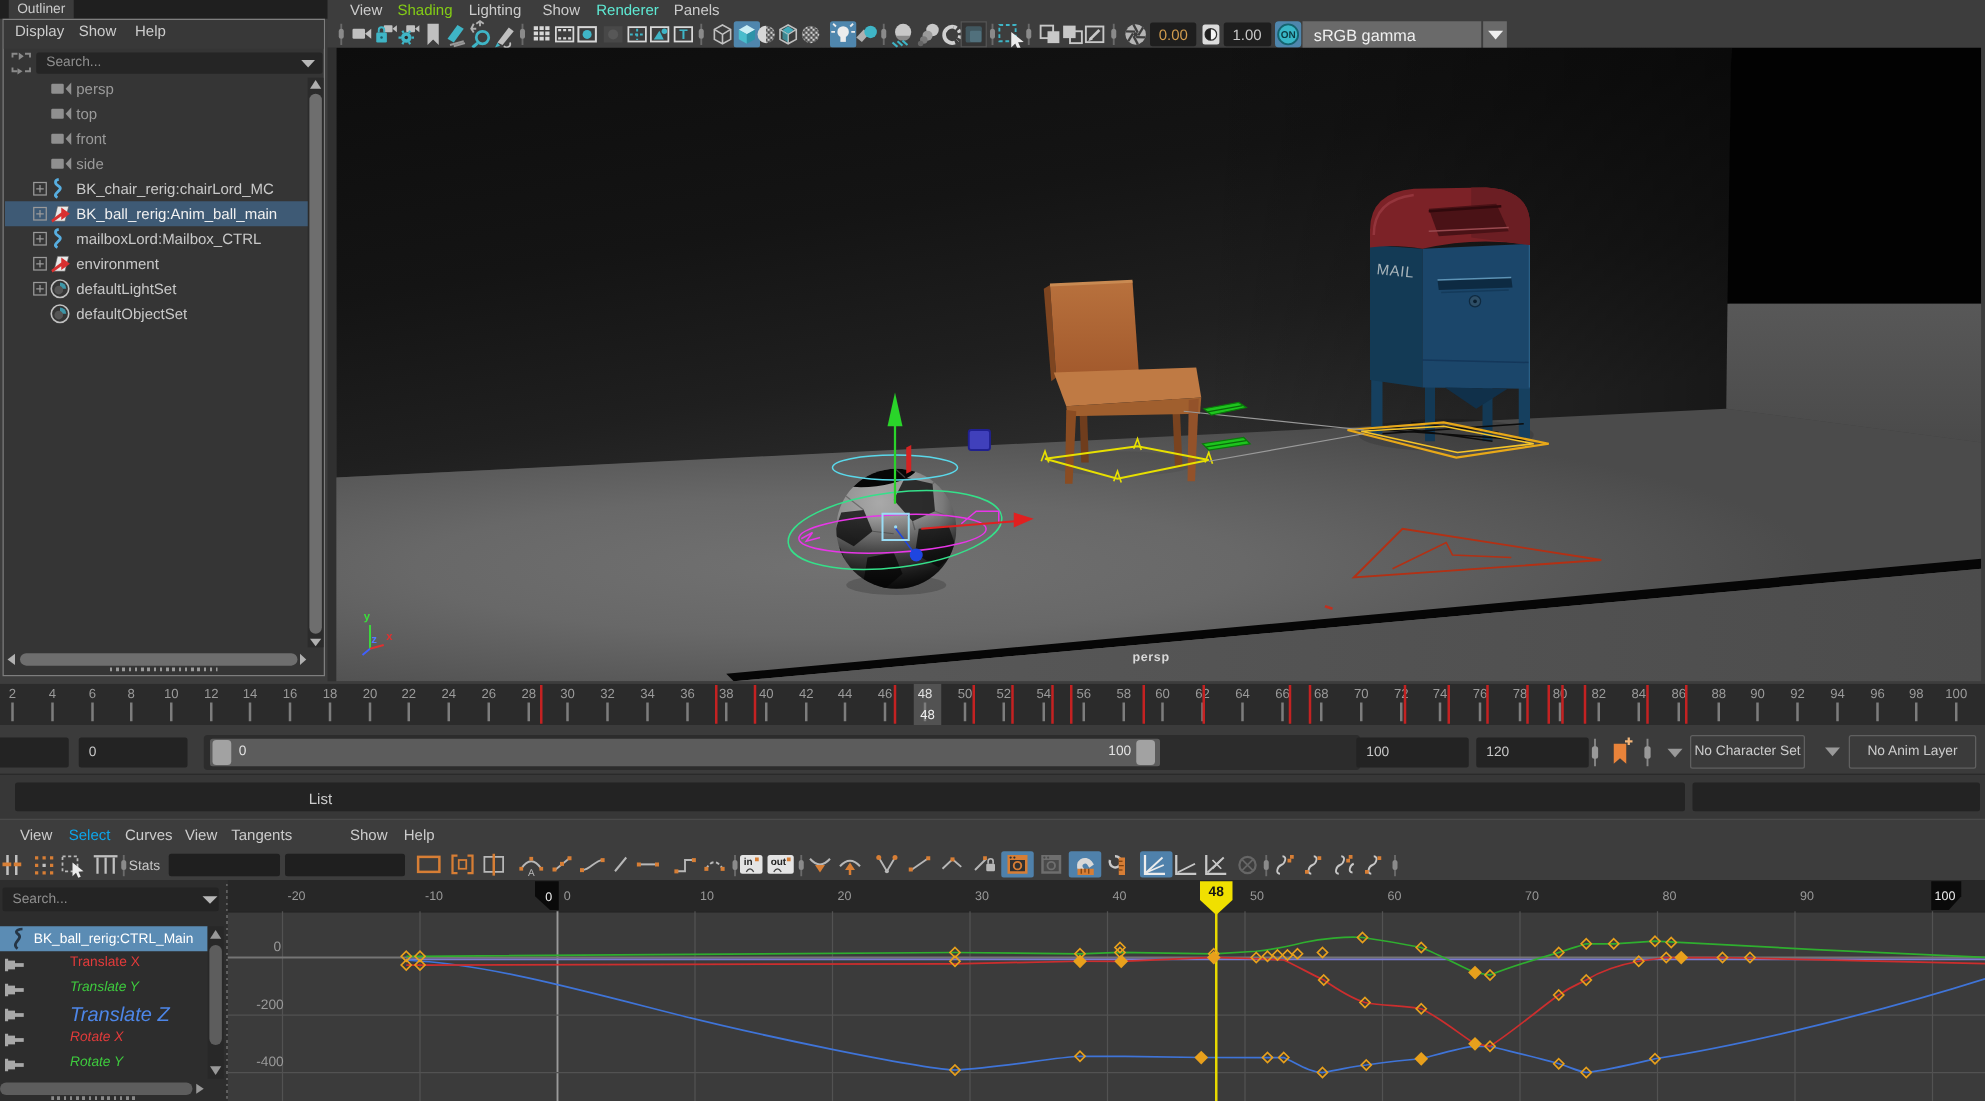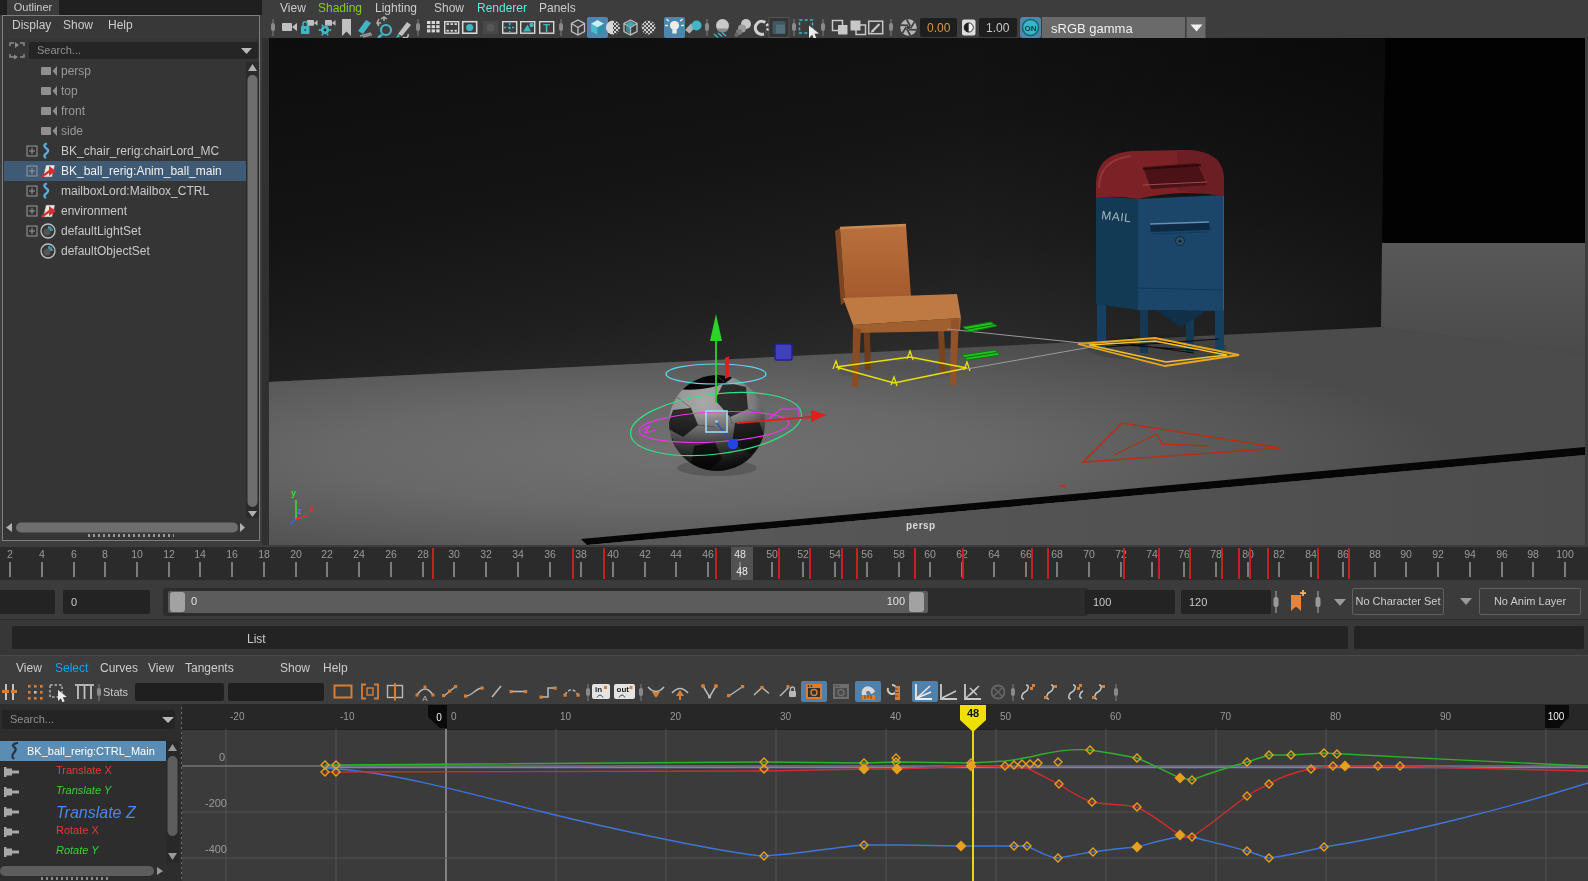--- a/index.html
+++ b/index.html
@@ -718,21 +718,21 @@
       <path d="M1,1 L13,1 L7,7 Z" fill="#b8b8b8"></path>
     </svg>
 <div class="a" style="left:0;top:741px;width:166px;height:20px;background:#5b8cb4"></div>
 <svg class="a" style="left:8px;top:742px" width="18" height="18">
       <path d="M6,17 C0,12 12,9 6,5 C3,2.5 8,1 10,1" fill="none" stroke="#253545" stroke-width="2.2"></path>
     </svg>
 <div class="a" style="left:27px;top:745px;color:#fff;font-size:11px">BK_ball_rerig:CTRL_Main</div>
 <div class="a" style="left:56px;top:764px;color:#e23b3b;font-size:11px;">Translate X</div>
 <div class="a" style="left:56px;top:784px;color:#3ecb3e;font-size:11px;font-style:italic">Translate Y</div>
 <div class="a" style="left:56px;top:804px;color:#4d86e8;font-size:16px;font-style:italic">Translate Z</div>
-<div class="a" style="left:56px;top:824px;color:#e23b3b;font-size:11px;">Rotate X</div>
+<div class="a" style="left:56px;top:824px;color:#e23b3b;font-size:11px;font-style:italic">Rotate X</div>
 <div class="a" style="left:56px;top:844px;color:#3ecb3e;font-size:11px;font-style:italic">Rotate Y</div>
 <svg class="a" style="left:0;top:704px" width="22" height="177">
       <g transform="translate(5,68)">
         <rect x="0" y="-3.5" width="7" height="7" fill="#a8a8a8"></rect>
         <rect x="7" y="-1.5" width="7" height="3" fill="#a8a8a8"></rect>
         <rect x="-1" y="-5" width="2.5" height="10" fill="#a8a8a8"></rect>
       </g>
       <g transform="translate(5,88)">
         <rect x="0" y="-3.5" width="7" height="7" fill="#a8a8a8"></rect>
         <rect x="7" y="-1.5" width="7" height="3" fill="#a8a8a8"></rect>

